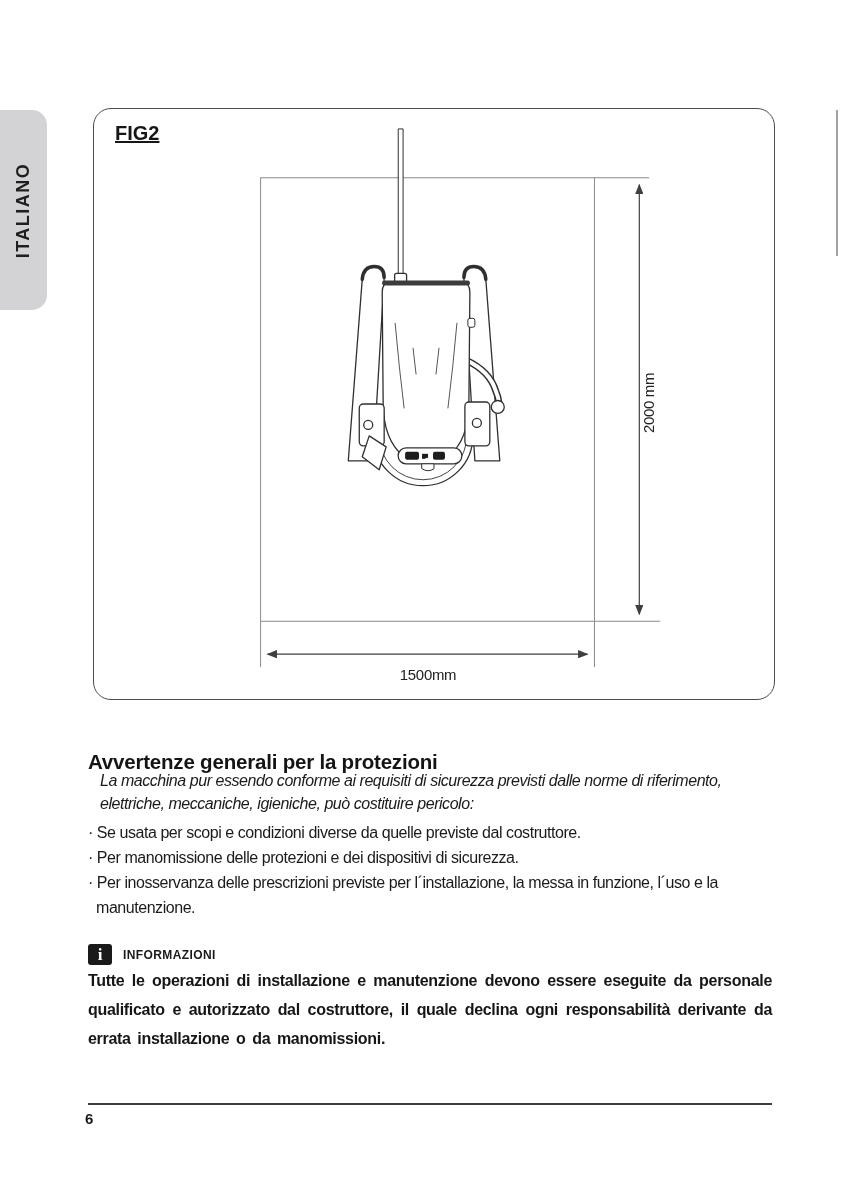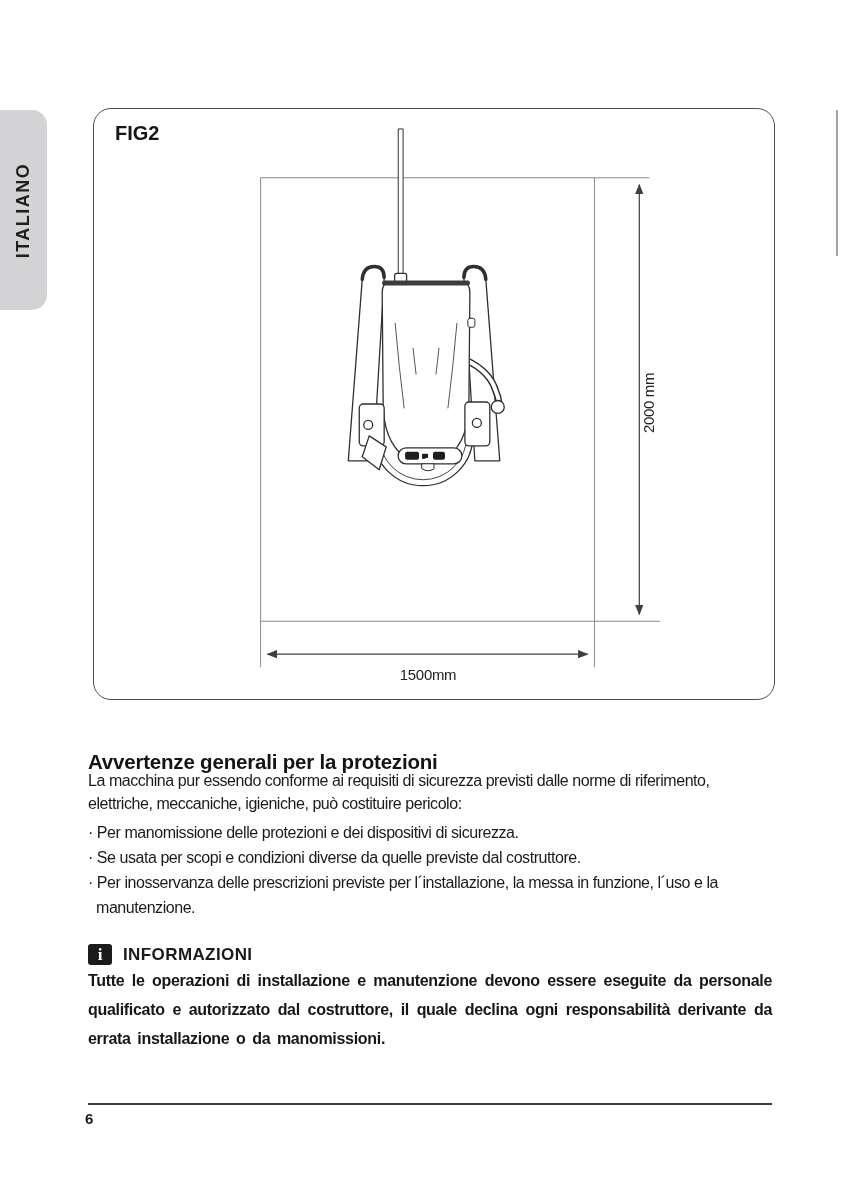--- a/index.html
+++ b/index.html
@@ -17,41 +17,41 @@
     transform:rotate(-90deg);white-space:nowrap;
     font-weight:bold;font-size:18px;letter-spacing:1.5px;color:#1f1f1f;
   }
   
   .edge-artifact{position:absolute;left:836px;top:110px;width:2px;height:146px;background:#a3a3a6;}
   
   .figure-box{
     position:absolute;left:93px;top:108px;width:682px;height:592px;
     border:1.6px solid #4d4d4d;border-radius:18px;background:#fff;box-sizing:border-box;
   }
-  .fig-label{position:absolute;left:21px;top:13px;font-weight:bold;font-size:20px;color:#161616;}
+  .fig-label{position:absolute;left:21px;top:13px;font-weight:bold;font-size:20px;color:#161616;text-decoration:underline;}
   .fig-svg{position:absolute;left:0;top:0;width:100%;height:100%;}
   .dimtext{font-family:"Liberation Sans",sans-serif;font-size:15px;fill:#222;letter-spacing:-0.3px;}
   
   .heading{
     position:absolute;left:88px;top:733px;width:690px;
     font-weight:bold;font-size:20.5px;letter-spacing:-0.2px;color:#141414;
   }
   .body-block{
     position:absolute;left:88px;top:770px;width:688px;
     font-size:16px;line-height:22.5px;letter-spacing:-0.45px;color:#1b1b1b;
   }
-  .body-block .intro{margin:0 0 5px 0;}
+  .body-block .intro{margin:0 0 5px 12px;font-style:italic;}
   .bullet{line-height:25px;padding-left:8px;text-indent:-8px;}
   .info-row{position:absolute;left:88px;top:944px;display:flex;align-items:center;gap:11px;}
   .info-icon{
     width:24px;height:21px;background:#1a1a1a;border-radius:3px;
     display:flex;align-items:center;justify-content:center;
     color:#ffffff;font-family:"Liberation Serif",serif;font-weight:bold;font-size:17px;line-height:1;
   }
-  .info-heading{font-weight:bold;font-size:17px;letter-spacing:0.4px;color:#1a1a1a;}
+  .info-heading{font-weight:bold;font-size:12px;letter-spacing:0.4px;color:#1a1a1a;}
   .info-body{
     position:absolute;left:88px;top:950px;width:684px;
     font-weight:bold;font-size:16px;line-height:29px;letter-spacing:-0.3px;word-spacing:2.5px;
     text-align:justify;color:#161616;
   }
   .footer-rule{position:absolute;left:88px;top:1103px;width:684px;height:0;border-top:2px solid #3c3c3c;}
   .page-number{position:absolute;left:85px;top:1110px;font-weight:bold;font-size:15px;color:#1a1a1a;}
 </style>
 </head>
 <body>
@@ -130,22 +130,22 @@
         <path d="M329,356 L341,356 L341,361 Q335,365 329,361 Z" stroke-width="1"></path>
       </g>
     </svg>
     <div class="fig-label">FIG2</div>
   </div>
 
   <h2 class="heading">Avvertenze generali per la protezioni</h2>
 
   <div class="body-block">
     <p class="intro">La macchina pur essendo conforme ai requisiti di sicurezza previsti dalle norme di riferimento, elettriche, meccaniche, igieniche, può costituire pericolo:</p>
+    <div class="bullet">· Se usata per scopi e condizioni diverse da quelle previste dal costruttore.</div>
     <div class="bullet">· Per manomissione delle protezioni e dei dispositivi di sicurezza.</div>
-    <div class="bullet">· Se usata per scopi e condizioni diverse da quelle previste dal costruttore.</div>
     <div class="bullet">· Per inosservanza delle prescrizioni previste per l´installazione, la messa in funzione, l´uso e la manutenzione.</div>
   </div>
 
   <div class="info-row">
     <div class="info-icon">
       <span>i</span>
     </div>
     <div class="info-heading">INFORMAZIONI</div>
   </div>
   <p class="info-body">Tutte le operazioni di installazione e manutenzione devono essere eseguite da personale qualificato e autorizzato dal costruttore, il quale declina ogni responsabilità derivante da errata installazione o da manomissioni.</p>

